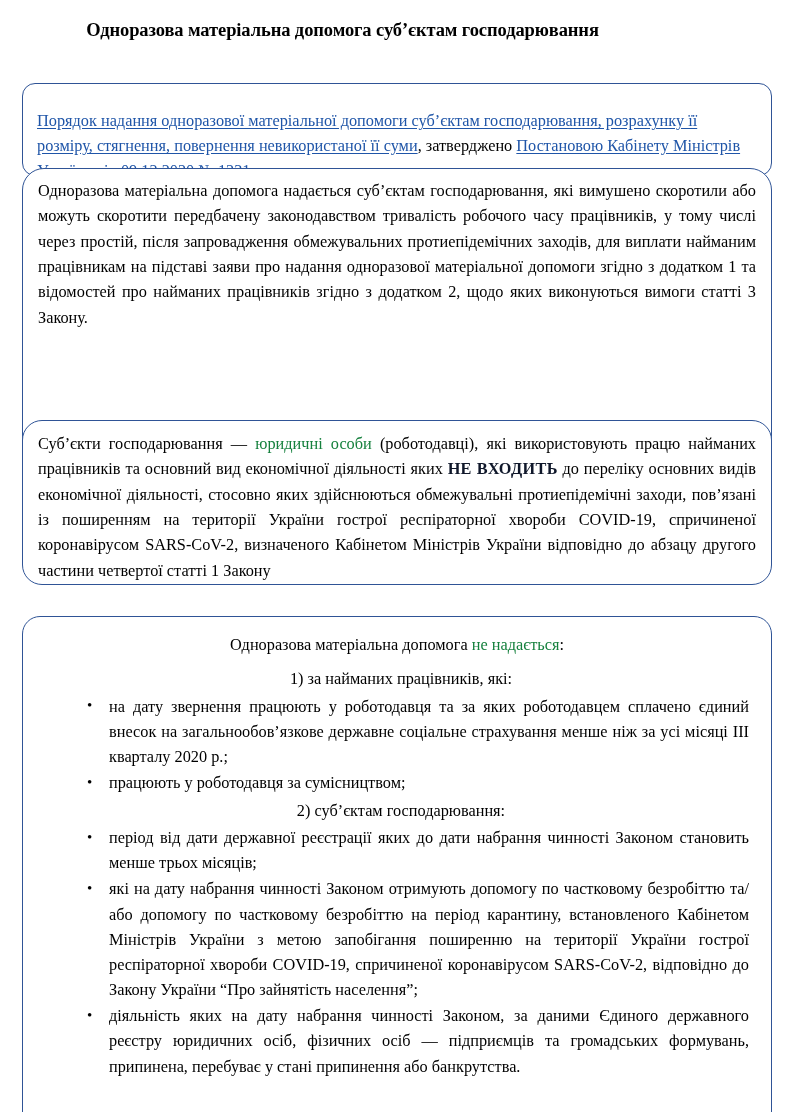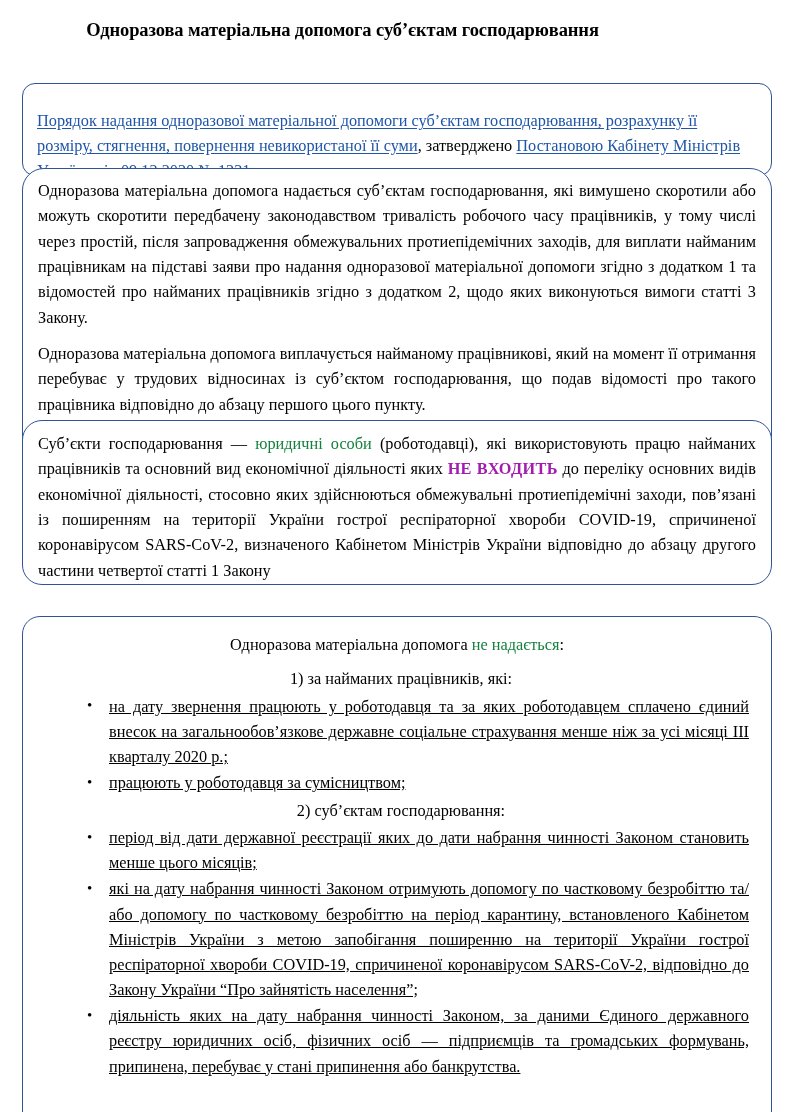--- a/index.html
+++ b/index.html
@@ -102,21 +102,21 @@
     border-radius: 20px;
   }
   #box-entities .box-inner {
     padding: 10px 15px 8px 15px;
   }
 
   .red {
     color: #15803d;
   }
   .red-bold {
-    color: #a21caf;
+    color: #0f172a;
     font-weight: bold;
     letter-spacing: 0.3px;
   }
 
   
   #box-excluded {
     top: 616px;
     height: 572px;
     border-radius: 18px;
   }
@@ -136,21 +136,20 @@
     line-height: 1.5;
     margin: 0 0 2px 0;
     padding-left: 8px;
     text-align: center;
   }
 
   ul.bullets {
     list-style: none;
     margin: 0 0 3px 0;
     padding: 0;
-    text-decoration: underline;
   }
   ul.bullets > li {
     position: relative;
     font-size: 16.3px;
     line-height: 1.545;
     text-align: justify;
     text-justify: inter-word;
     padding-left: 68px;
     padding-right: 4px;
     margin-bottom: 1px;
@@ -174,21 +173,20 @@
 
   <section class="box" id="box-links">
     <div class="box-inner">
       <p class="link-para"><a href="#" class="lnk">Порядок надання одноразової матеріальної допомоги суб’єктам господарювання, розрахунку її розміру, стягнення, повернення невикористаної її суми</a><span>, затверджено </span><a href="#" class="lnk">Постановою Кабінету Міністрів України від 09.12.2020 № 1231</a><span>.</span></p>
     </div>
   </section>
 
   <section class="box" id="box-granted">
     <div class="box-inner">
       <p class="just-para">Одноразова матеріальна допомога надається суб’єктам господарювання, які вимушено скоротили або можуть скоротити передбачену законодавством тривалість робочого часу працівників, у тому числі через простій, після запровадження обмежувальних протиепідемічних заходів, для виплати найманим працівникам на підставі заяви про надання одноразової матеріальної допомоги згідно з додатком 1 та відомостей про найманих працівників згідно з додатком 2, щодо яких виконуються вимоги статті 3 Закону.</p>
-      <p class="just-para">Одноразова матеріальна допомога виплачується найманому працівникові, який на момент її отримання перебуває у трудових відносинах із суб’єктом господарювання, що подав відомості про такого працівника відповідно до абзацу першого цього пункту.</p>
     </div>
   </section>
 
   <section class="box" id="box-entities">
     <div class="box-inner">
       <p class="just-para"><span>Суб’єкти господарювання — </span><span class="red">юридичні особи</span><span> (роботодавці), які використовують працю найманих працівників та основний вид економічної діяльності яких </span><span class="red-bold">НЕ ВХОДИТЬ</span><span> до переліку основних видів економічної діяльності, стосовно яких здійснюються обмежувальні протиепідемічні заходи, пов’язані із поширенням на території України гострої респіраторної хвороби COVID-19, спричиненої коронавірусом SARS-CoV-2, визначеного Кабінетом Міністрів України відповідно до абзацу другого частини четвертої статті 1 Закону</span></p>
     </div>
   </section>
 
   <section class="box" id="box-excluded">
@@ -199,21 +197,21 @@
       <p class="num-item">1) за найманих працівників, які:</p>
 
       <ul class="bullets">
         <li>на дату звернення працюють у роботодавця та за яких роботодавцем сплачено єдиний внесок на загальнообов’язкове державне соціальне страхування менше ніж за усі місяці III кварталу 2020 р.;</li>
         <li>працюють у роботодавця за сумісництвом;</li>
       </ul>
 
       <p class="num-item">2) суб’єктам господарювання:</p>
 
       <ul class="bullets">
-        <li>період від дати державної реєстрації яких до дати набрання чинності Законом становить менше цього місяців;</li>
+        <li>період від дати державної реєстрації яких до дати набрання чинності Законом становить менше трьох місяців;</li>
         <li>які на дату набрання чинності Законом отримують допомогу по частковому безробіттю та/або допомогу по частковому безробіттю на період карантину, встановленого Кабінетом Міністрів України з метою запобігання поширенню на території України гострої респіраторної хвороби COVID-19, спричиненої коронавірусом SARS-CoV-2, відповідно до Закону України “Про зайнятість населення”;</li>
         <li>діяльність яких на дату набрання чинності Законом, за даними Єдиного державного реєстру юридичних осіб, фізичних осіб — підприємців та громадських формувань, припинена, перебуває у стані припинення або банкрутства.</li>
       </ul>
 
     </div>
   </section>
 
 </div>
 
 </body></html>

